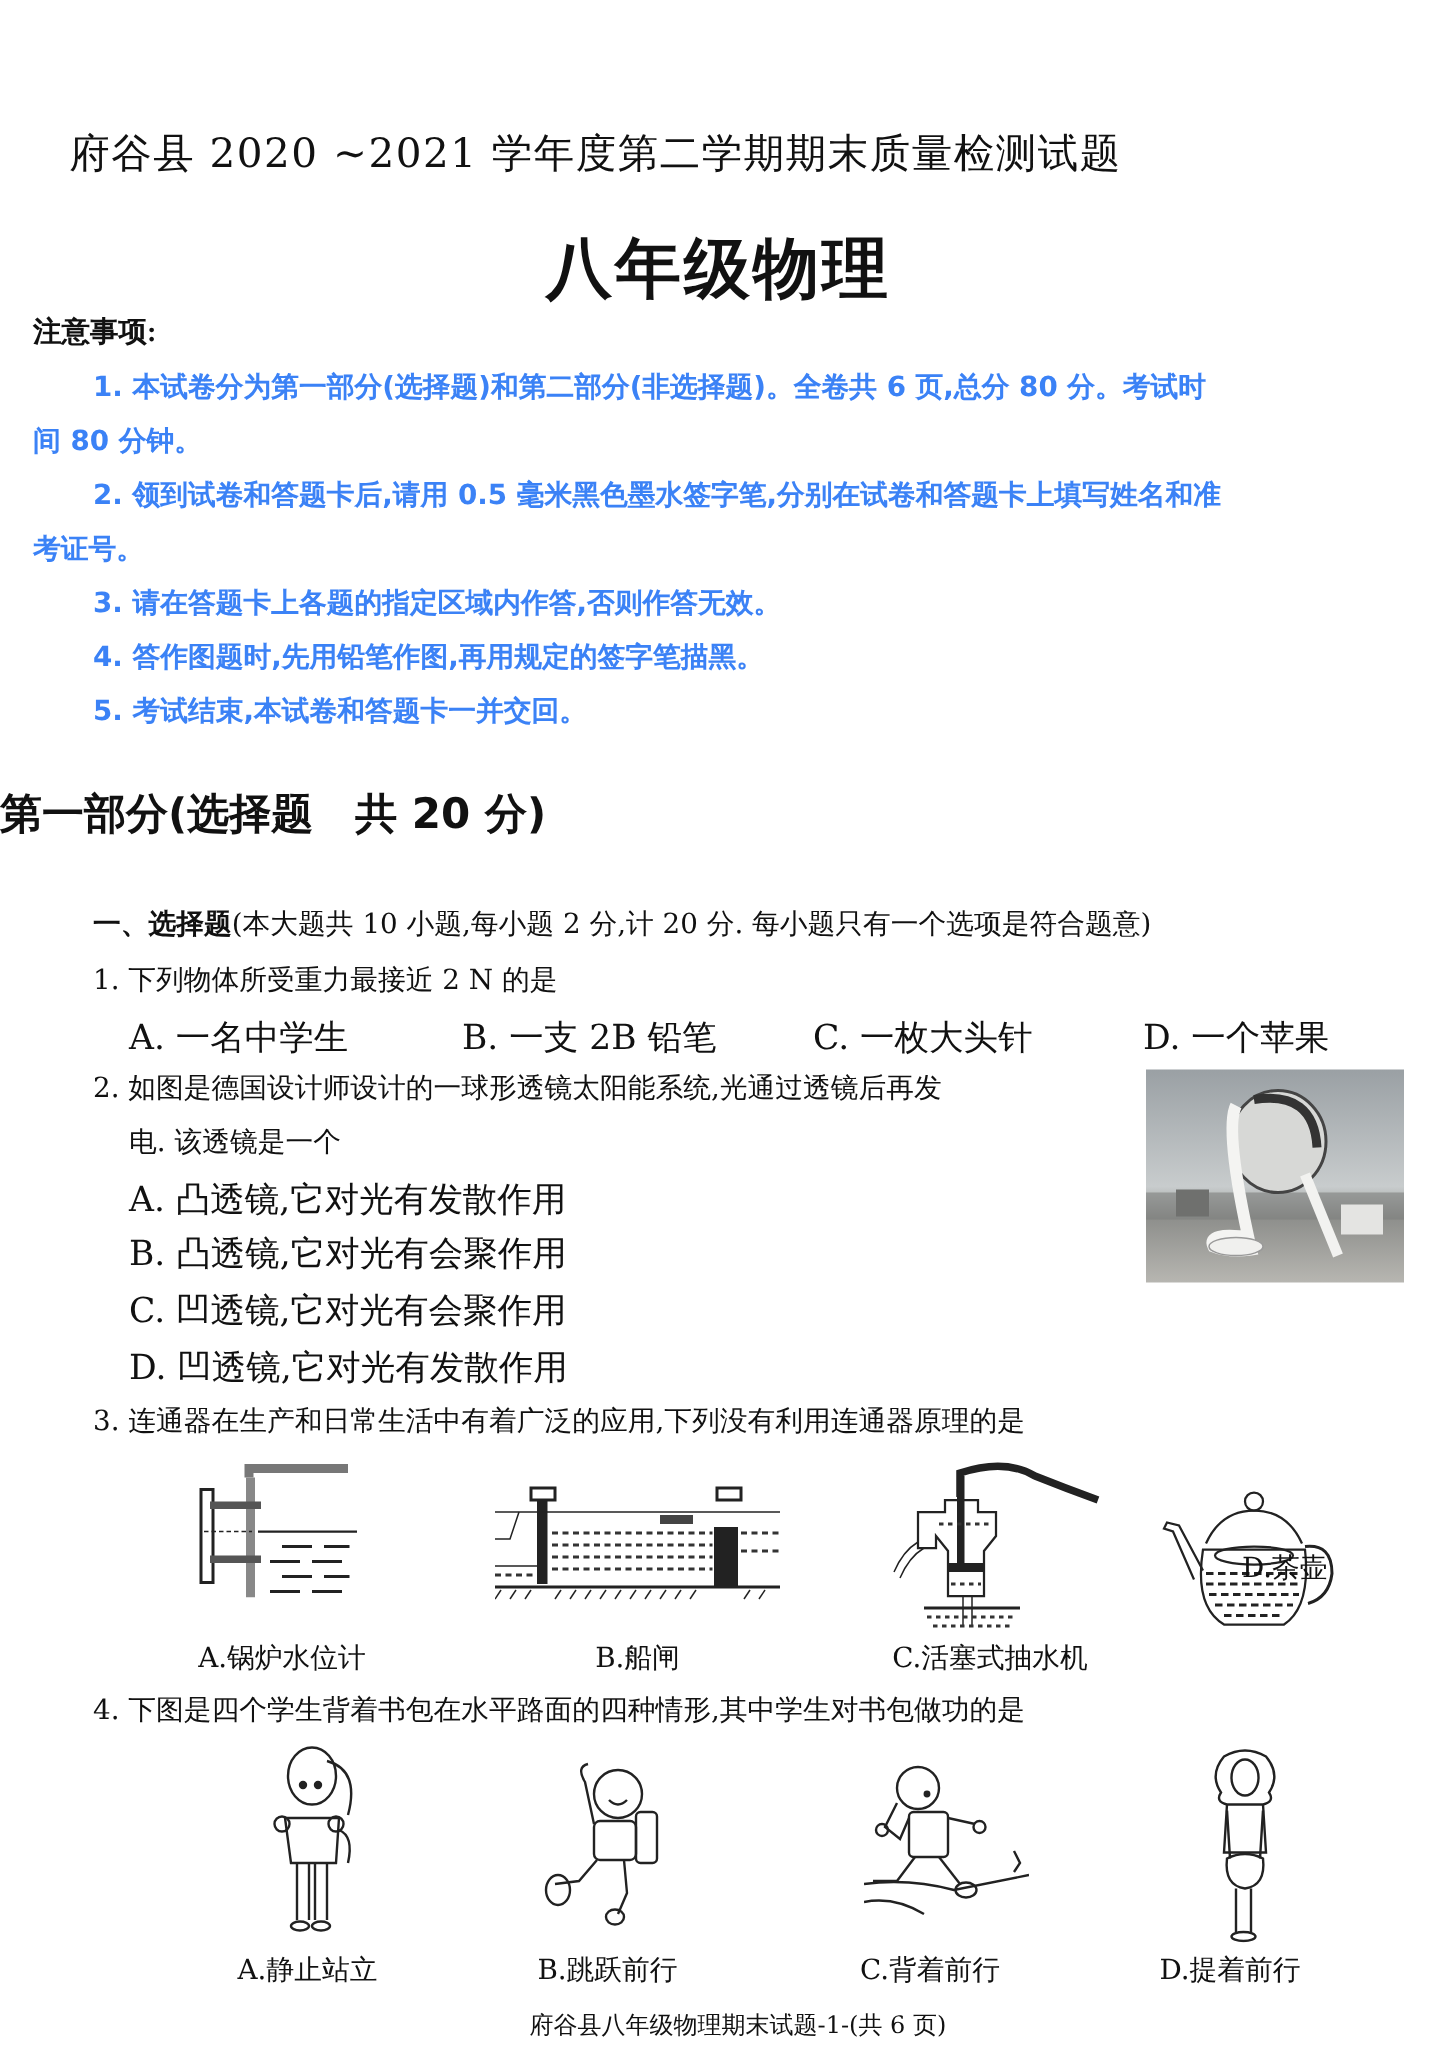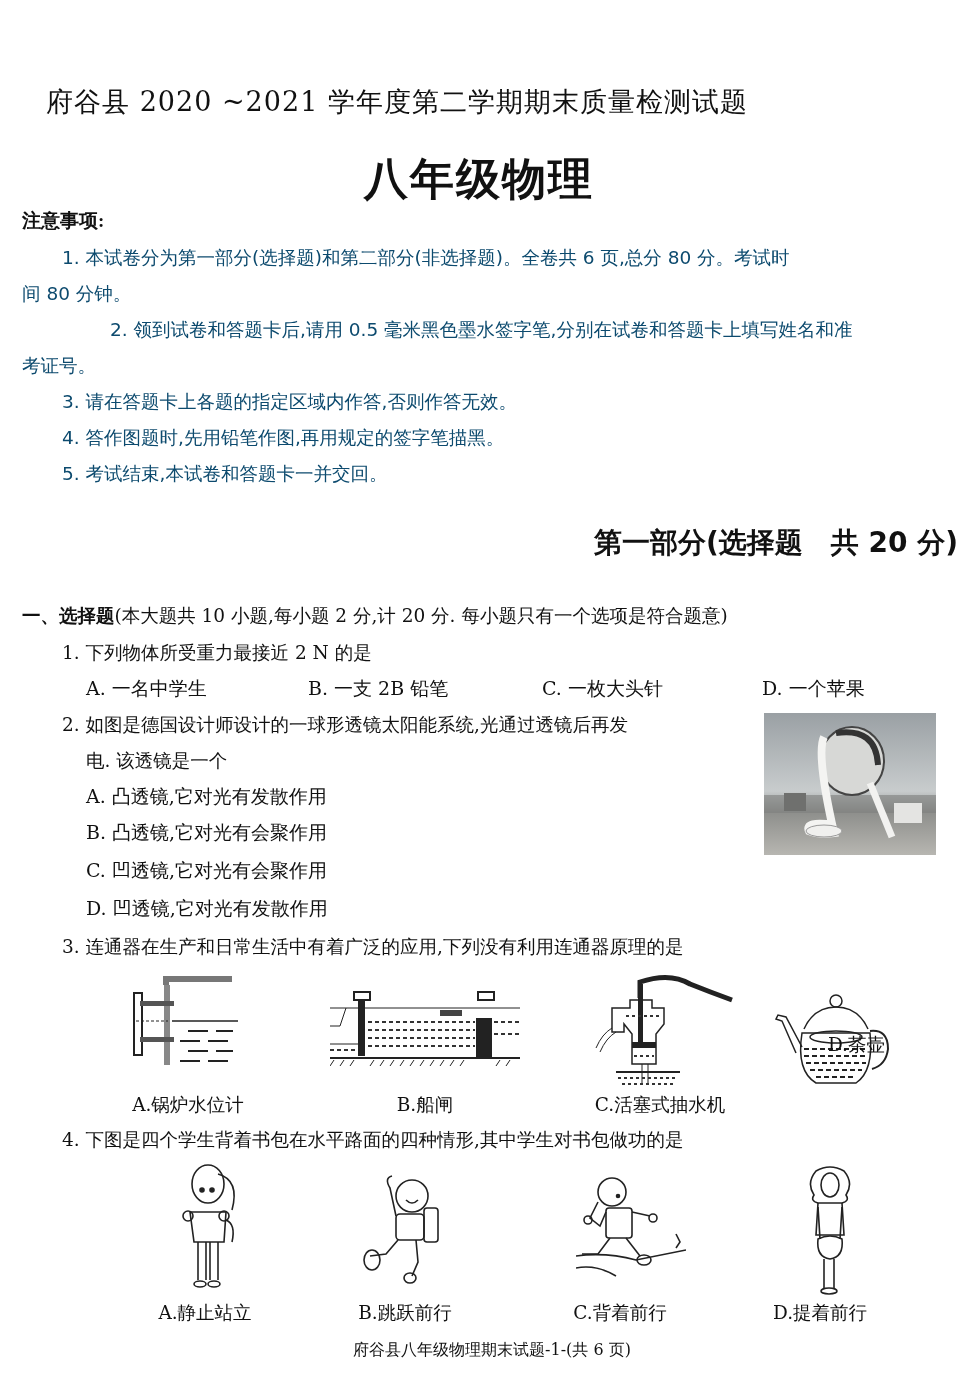--- a/index.html
+++ b/index.html
@@ -3,50 +3,50 @@
 <meta charset="utf-8">
 <style>
   html, body { margin:0; padding:0; background:#ffffff; }
   body { width:958px; height:1381px; position:relative; overflow:hidden; color:#111;
          font-family:"DejaVu Serif", "Liberation Serif", serif; }
   .abs { position:absolute; white-space:nowrap; }
   .title { top:84px; left:0; width:794px; text-align:center; font-size:27px; letter-spacing:1px; }
   .subject { top:150px; left:0; width:958px; text-align:center; font-size:44px; font-weight:bold;
              font-family:"DejaVu Sans", sans-serif; letter-spacing:2px; }
   .notice-head { top:208px; left:22px; font-size:19px; font-weight:bold; font-family:Liberation Serif, serif; }
-  .notice { font-size:18.5px; font-family:"DejaVu Sans", sans-serif; font-weight:normal; color:#0c4a6e; }
-  .section { top:524px; left:0; width:958px; text-align:right; font-size:28px; font-weight:bold;
+  .notice { font-size:18.5px; font-family:"DejaVu Sans", sans-serif; font-weight:bold; color:#3b82f6; }
+  .section { top:524px; left:0; width:958px; text-align:left; font-size:28px; font-weight:bold;
              font-family:"DejaVu Sans", sans-serif; }
   .q { font-size:18.5px; }
-  .opt { font-size:19px; }
+  .opt { font-size:23px; }
   .cap { font-size:18.5px; text-align:center; }
   .footer { top:1340px; left:0; width:958px; text-align:center; font-size:16px;margin-left:13px; }
   svg { position:absolute; }
   .photo { position:absolute; left:764px; top:713px; width:172px; height:142px;
            background:linear-gradient(#9aa0a4 0%, #c8cccd 55%, #8e8f8c 70%, #b7b6b1 100%); }
 </style>
 </head>
 <body>
 
 <div class="abs title">府谷县 2020 ~2021 学年度第二学期期末质量检测试题</div>
 <div class="abs subject">八年级物理</div>
 
 <div class="abs notice-head">注意事项:</div>
 <div class="abs notice" style="top:245px;left:62px;">1. 本试卷分为第一部分(选择题)和第二部分(非选择题)。全卷共 6 页,总分 80 分。考试时</div>
 <div class="abs notice" style="top:281px;left:22px;">间 80 分钟。</div>
-<div class="abs notice" style="top:317px;left:62px;margin-left:48px;">2. 领到试卷和答题卡后,请用 0.5 毫米黑色墨水签字笔,分别在试卷和答题卡上填写姓名和准</div>
+<div class="abs notice" style="top:317px;left:62px;">2. 领到试卷和答题卡后,请用 0.5 毫米黑色墨水签字笔,分别在试卷和答题卡上填写姓名和准</div>
 <div class="abs notice" style="top:353px;left:22px;">考证号。</div>
 <div class="abs notice" style="top:389px;left:62px;">3. 请在答题卡上各题的指定区域内作答,否则作答无效。</div>
 <div class="abs notice" style="top:425px;left:62px;">4. 答作图题时,先用铅笔作图,再用规定的签字笔描黑。</div>
 <div class="abs notice" style="top:461px;left:62px;">5. 考试结束,本试卷和答题卡一并交回。</div>
 
 <div class="abs section">第一部分(选择题　共 20 分)</div>
 
 <div class="abs q" style="top:603px;left:22px;">
-  <span style="font-weight:bold;font-family:'DejaVu Sans',sans-serif;">一、选择题</span><span>(本大题共 10 小题,每小题 2 分,计 20 分. 每小题只有一个选项是符合题意)</span>
+  <span style="font-weight:bold;font-family:'DejaVu Sans',sans-serif;margin-left:40px;">一、选择题</span><span>(本大题共 10 小题,每小题 2 分,计 20 分. 每小题只有一个选项是符合题意)</span>
 </div>
 
 <div class="abs q" style="top:640px;left:62px;">1. 下列物体所受重力最接近 2 N 的是</div>
 <div class="abs opt" style="top:676px;left:86px;">A. 一名中学生</div>
 <div class="abs opt" style="top:676px;left:308px;">B. 一支 2B 铅笔</div>
 <div class="abs opt" style="top:676px;left:542px;">C. 一枚大头针</div>
 <div class="abs opt" style="top:676px;left:762px;">D. 一个苹果</div>
 
 <div class="abs q" style="top:712px;left:62px;">2. 如图是德国设计师设计的一球形透镜太阳能系统,光通过透镜后再发</div>
 <div class="abs q" style="top:748px;left:86px;">电. 该透镜是一个</div>

